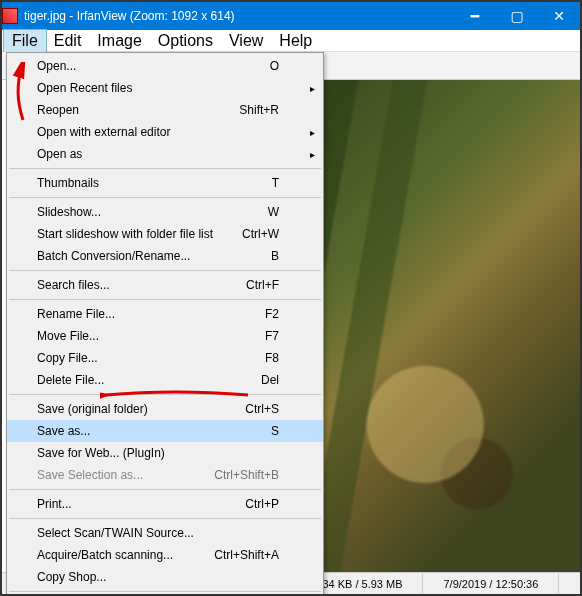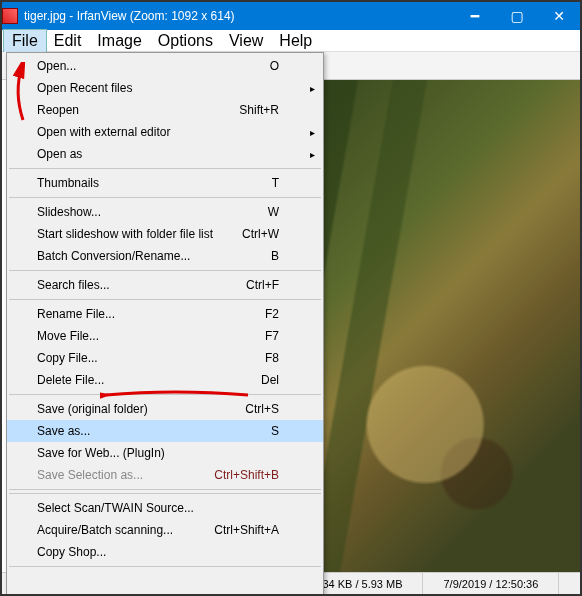--- a/index.html
+++ b/index.html
@@ -20,21 +20,21 @@
 .photo::before { content:""; position:absolute; inset:0; background:
   radial-gradient(circle at 40% 70%, rgba(230,200,120,.4) 0 15%, transparent 16%),
   radial-gradient(circle at 60% 80%, rgba(60,40,20,.5) 0 8%, transparent 9%),
   linear-gradient(100deg, rgba(40,60,20,.6) 0 10%, transparent 11% 20%, rgba(50,70,25,.5) 21% 30%, transparent 31%);
 }
 .dropdown { position:absolute; left:4px; top:50px; width:318px; background:#f0f0f0; border:1px solid #999; box-shadow:2px 2px 4px rgba(0,0,0,.25); z-index:10; padding:2px 0; }
 .dditem { display:flex; align-items:center; height:22px; padding:0 24px 0 30px; font-size:12px; position:relative; }
 .dditem .shortcut { margin-left:auto; padding-right:20px; color:#000; font-size:12px; }
 .dditem.hover { background:#bfe0ff; }
 .dditem.disabled { color:#888; }
-.dditem.disabled .shortcut { color:#7f1d1d; }
+.dditem.disabled .shortcut { color:#737373; }
 .dditem.sub::after { content:"▸"; position:absolute; right:8px; font-size:10px; }
 .sep { height:1px; background:#c8c8c8; margin:3px 2px; }
 .statusbar { position:absolute; bottom:0; left:0; right:0; height:22px; background:#f0f0f0; border-top:1px solid #ccc; display:flex; align-items:center; font-size:11px; }
 .statusbar .cell { padding:0 20px; border-right:1px solid #ccc; height:100%; display:flex; align-items:center; }
 .arrow1 { position:absolute; left:7px; top:60px; z-index:20; }
 .arrow1 svg { width:26px; height:60px; }
 .arrow2 { position:absolute; left:98px; top:383px; z-index:20; }
 .arrow2 svg { width:150px; height:20px; }
 </style>
 </head>
@@ -145,20 +145,24 @@
       <span class="shortcut">S</span>
     </div>
     <div class="dditem">
       <span>Save for Web... (PlugIn)</span>
     </div>
     <div class="dditem disabled">
       <span>Save Selection as...</span>
       <span class="shortcut">Ctrl+Shift+B</span>
     </div>
     <div class="sep"></div>
+    <div class="dditem">
+      <span>Print...</span>
+      <span class="shortcut">Ctrl+P</span>
+    </div>
     <div class="sep"></div>
     <div class="dditem">
       <span>Select Scan/TWAIN Source...</span>
     </div>
     <div class="dditem">
       <span>Acquire/Batch scanning...</span>
       <span class="shortcut">Ctrl+Shift+A</span>
     </div>
     <div class="dditem">
       <span>Copy Shop...</span>

